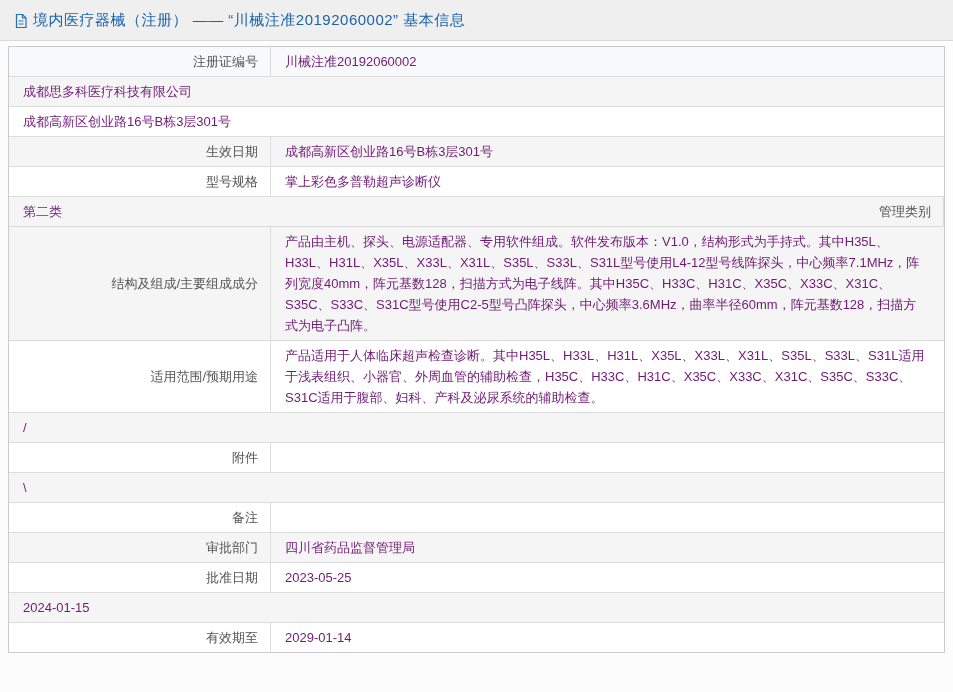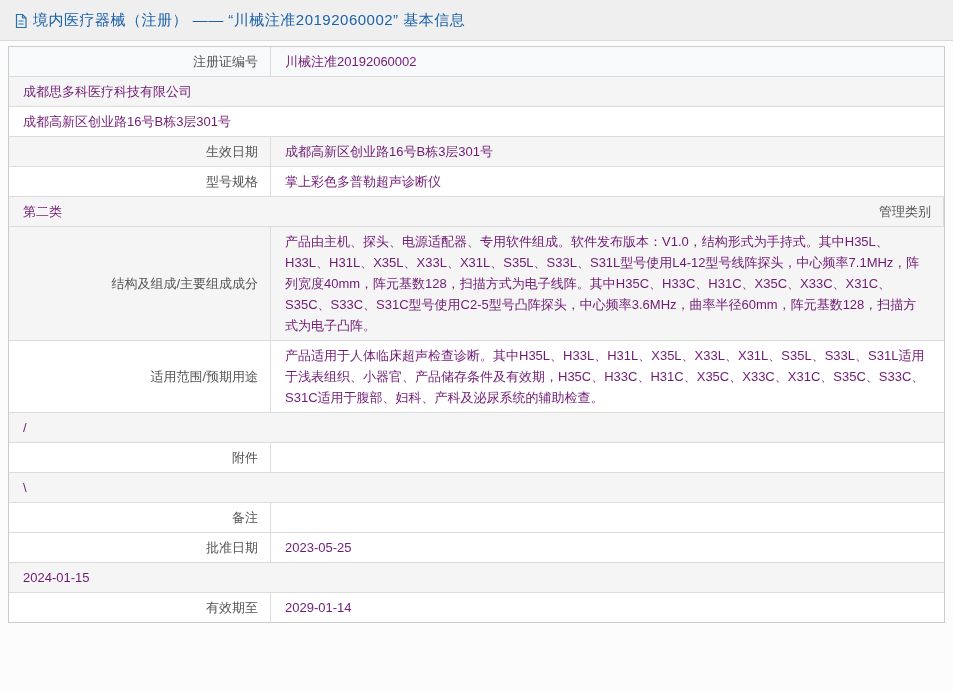--- a/index.html
+++ b/index.html
@@ -125,21 +125,21 @@
         </div>
         <div class="cell value">
           <span class="val-text">产品由主机、探头、电源适配器、专用软件组成。软件发布版本：V1.0，结构形式为手持式。其中H35L、H33L、H31L、X35L、X33L、X31L、S35L、S33L、S31L型号使用L4-12型号线阵探头，中心频率7.1MHz，阵列宽度40mm，阵元基数128，扫描方式为电子线阵。其中H35C、H33C、H31C、X35C、X33C、X31C、S35C、S33C、S31C型号使用C2-5型号凸阵探头，中心频率3.6MHz，曲率半径60mm，阵元基数128，扫描方式为电子凸阵。</span>
         </div>
       </div>
       <div class="row">
         <div class="cell label">
           <span>适用范围/预期用途</span>
         </div>
         <div class="cell value">
-          <span class="val-text">产品适用于人体临床超声检查诊断。其中H35L、H33L、H31L、X35L、X33L、X31L、S35L、S33L、S31L适用于浅表组织、小器官、产品储存条件及有效期，H35C、H33C、H31C、X35C、X33C、X31C、S35C、S33C、S31C适用于腹部、妇科、产科及泌尿系统的辅助检查。</span>
+          <span class="val-text">产品适用于人体临床超声检查诊断。其中H35L、H33L、H31L、X35L、X33L、X31L、S35L、S33L、S31L适用于浅表组织、小器官、外周血管的辅助检查，H35C、H33C、H31C、X35C、X33C、X31C、S35C、S33C、S31C适用于腹部、妇科、产科及泌尿系统的辅助检查。</span>
         </div>
       </div>
       <div class="row alt">
         <div class="cell value">
           <span class="val-text">/</span>
         </div>
       </div>
       <div class="row">
         <div class="cell label">
           <span>附件</span>
@@ -149,20 +149,28 @@
         <div class="cell value">
           <span class="val-text">\</span>
         </div>
       </div>
       <div class="row">
         <div class="cell label">
           <span>备注</span>
         </div>
         <div class="cell value">
           <span class="val-text"></span>
+        </div>
+      </div>
+      <div class="row alt">
+        <div class="cell label">
+          <span>审批部门</span>
+        </div>
+        <div class="cell value">
+          <span class="val-text">四川省药品监督管理局</span>
         </div>
       </div>
       <div class="row">
         <div class="cell label">
           <span>批准日期</span>
         </div>
         <div class="cell value">
           <span class="val-text">2023-05-25</span>
         </div>
       </div>

